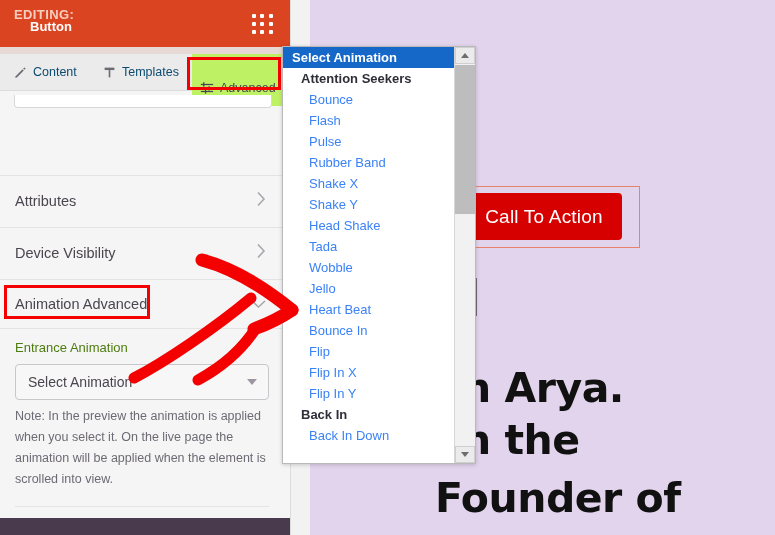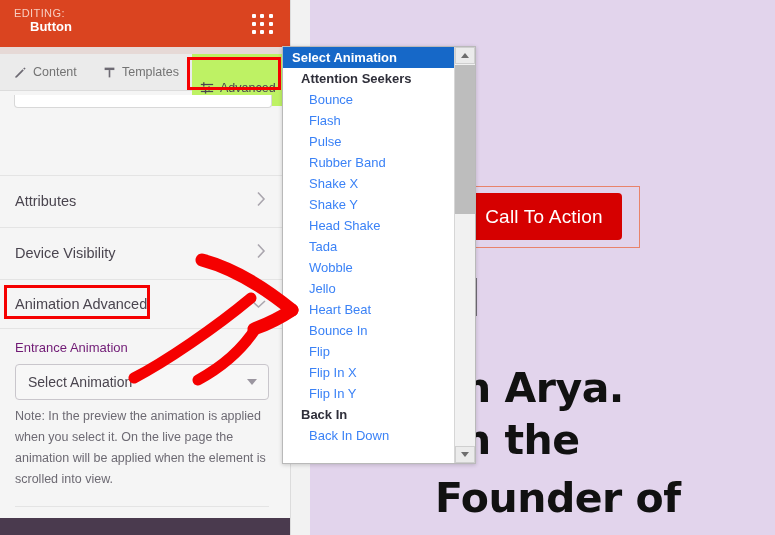--- a/index.html
+++ b/index.html
@@ -74,22 +74,22 @@
   .panel-header {
     position: absolute;
     left: 0; top: 0;
     width: 290px; height: 47px;
     background: #da4420;
     color: #ffffff;
   }
   .panel-header .eyebrow {
     position: absolute;
     left: 14px; top: 7px;
-    font-size: 11px;
-    font-weight: normal;
+    font-size: 13px;
+    font-weight: bold;
     letter-spacing: 0.4px;
     color: #f7cdc0;
     text-transform: uppercase;
   }
   .panel-header .title {
     position: absolute;
     left: 30px; top: 19px;
     font-size: 13px;
     font-weight: bold;
   }
@@ -123,21 +123,21 @@
     background: #ebebeb;
     border-bottom: 1px solid #dcdcdc;
   }
   .tab {
     position: absolute;
     top: 0;
     height: 36px;
     display: flex;
     align-items: center;
     gap: 6px;
-    color: #737373;
+    color: #0c4a6e;
     font-size: 12.5px;
   }
   .tab-content { left: 14px; }
   .tab-templates { left: 103px; }
   .tab-advanced {
     left: 192px;
     background: #bef264;
     padding: 16px 10px 0 8px;
     color: #4a454f;
   }
@@ -175,21 +175,21 @@
   }
   .row-spacing    { top: 123px; }
   .row-attributes { top: 175px; }
   .row-device     { top: 227px; }
   .row-animation  { top: 279px; border-bottom: 1px solid #e4e4e4; }
 
   .field-label {
     position: absolute;
     left: 15px; top: 340px;
     font-size: 13px;
-    color: #701a75;
+    color: #4d7c0f;
   }
   .select-box {
     position: absolute;
     left: 15px; top: 364px;
     width: 254px; height: 36px;
     background: #f7f7f7;
     border: 1px solid #c9c6cc;
     border-radius: 4px;
     box-sizing: border-box;
   }

